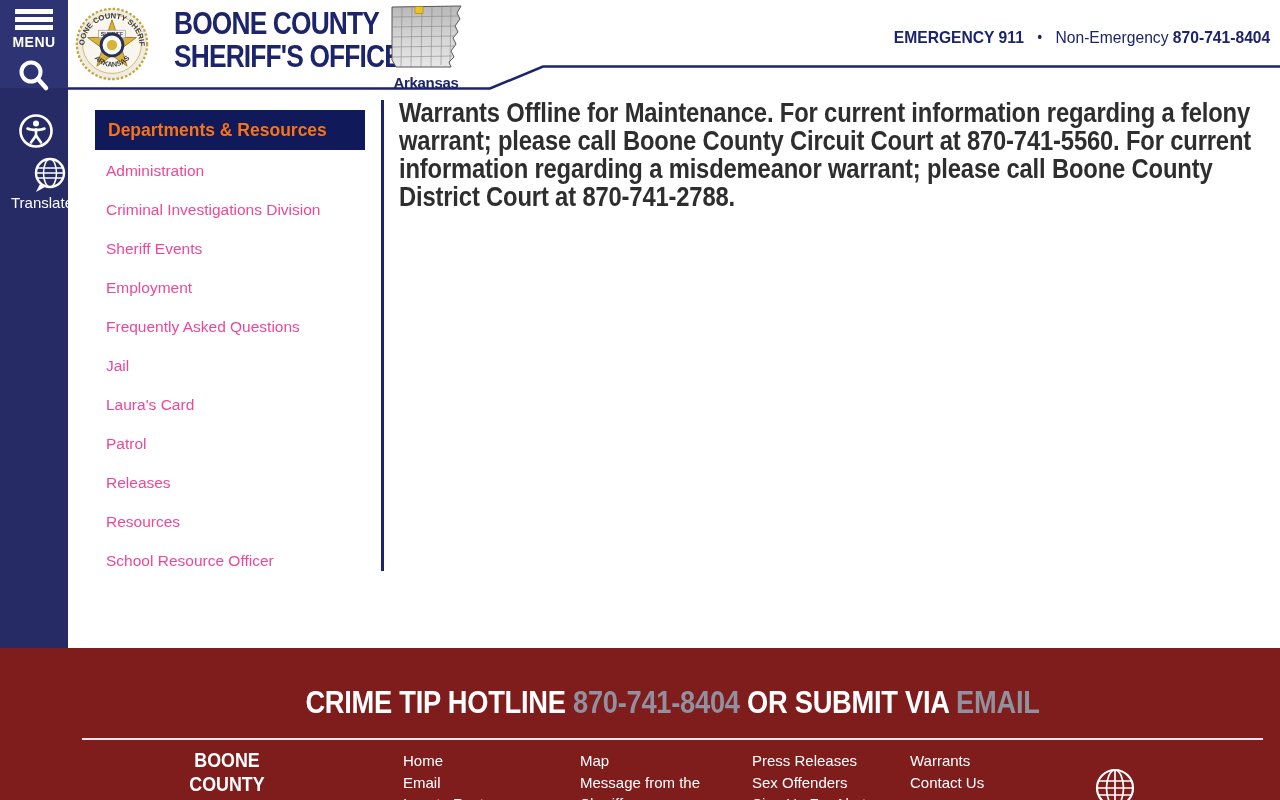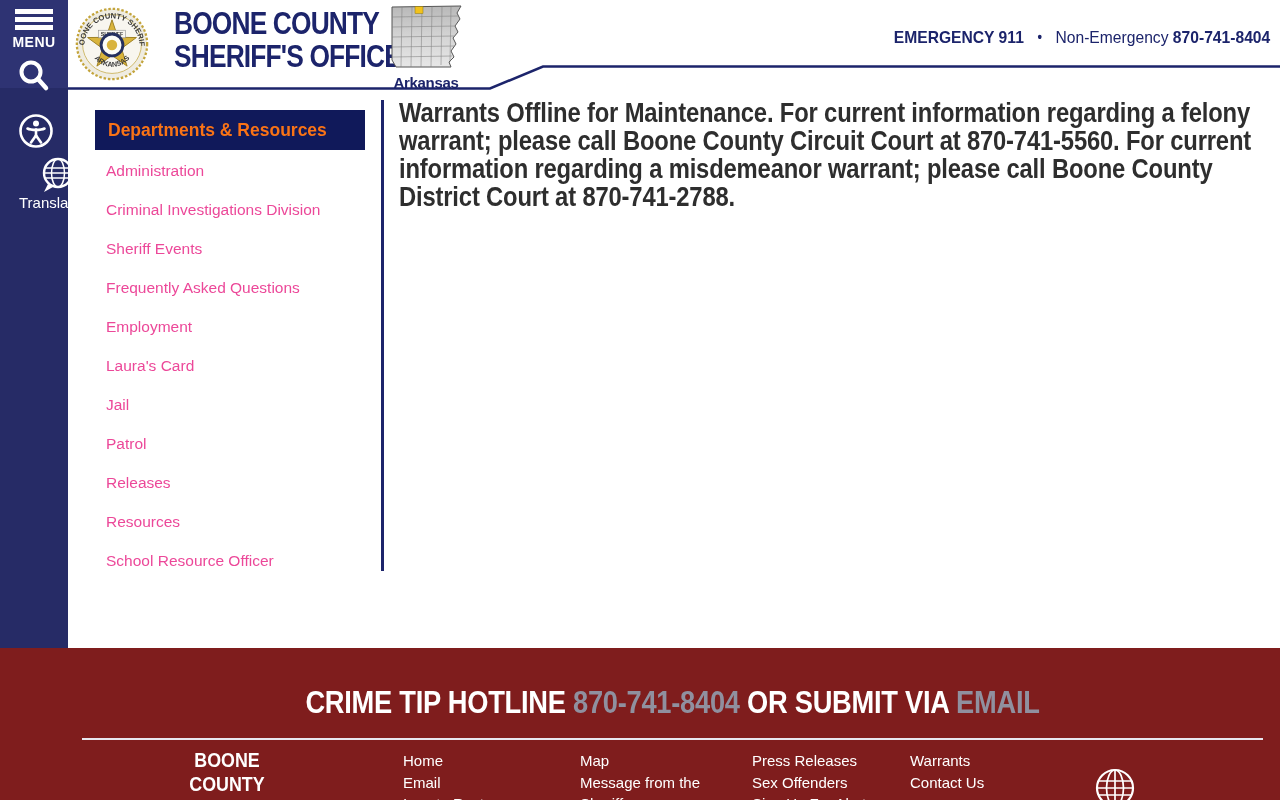--- a/index.html
+++ b/index.html
@@ -9,21 +9,21 @@
   
   .rail { position:absolute; left:0; top:0; width:68px; height:648px; background:#262b66; }
   .rail-top { position:absolute; left:0; top:0; width:68px; height:88px; background:#2e3373; }
   .menu-btn { position:absolute; left:8px; top:6px; width:52px; height:46px; cursor:pointer; }
   .menu-bars { position:absolute; left:7px; top:3px; width:38px; }
   .menu-bars div { height:5px; background:#ffffff; margin-bottom:3px; }
   .menu-label { position:absolute; left:0; top:28px; width:52px; text-align:center;
     color:#ffffff; font-weight:bold; font-size:14px; letter-spacing:0.5px; }
   .search-btn { position:absolute; left:15px; top:58px; width:38px; height:36px; cursor:pointer; }
   .a11y-btn { position:absolute; left:18px; top:113px; width:36px; height:36px; cursor:pointer; }
-  .translate-btn { position:absolute; left:16px; top:156px; width:68px; height:60px; cursor:pointer; text-align:center; }
+  .translate-btn { position:absolute; left:8px; top:156px; width:68px; height:60px; cursor:pointer; text-align:center; }
   .translate-label { position:absolute; left:-3px; top:38px; width:74px; text-align:center;
     color:#ffffff; font-size:15px; }
 
   
   .header { position:absolute; left:68px; top:0; width:1212px; height:92px; background:#ffffff; }
   .header-border { position:absolute; left:0; top:0; width:1212px; height:92px; pointer-events:none; }
   .logo-link { position:absolute; left:6px; top:5px; width:310px; height:80px; cursor:pointer; }
   .badge { position:absolute; left:0px; top:1px; }
   .site-title { position:absolute; left:100px; top:2px; color:#1c246b; font-weight:bold;
     font-size:31px; line-height:33px; letter-spacing:-1px;
@@ -181,24 +181,24 @@
       <span>Non-Emergency</span>
       <span class="b">870-741-8404</span>
     </div>
   </div>
 
   <div class="sidenav-head">Departments &amp; Resources</div>
   <ul class="sidenav-list">
     <li>Administration</li>
     <li>Criminal Investigations Division</li>
     <li>Sheriff Events</li>
+    <li>Employment</li>
     <li>Frequently Asked Questions</li>
-    <li>Employment</li>
+    <li>Jail</li>
     <li>Laura's Card</li>
-    <li>Jail</li>
     <li>Patrol</li>
     <li>Releases</li>
     <li>Resources</li>
     <li>School Resource Officer</li>
   </ul>
   <div class="divider"></div>
 
   <div class="notice">Warrants Offline for Maintenance. For current information regarding a felony warrant; please call Boone County Circuit Court at 870-741-5560. For current information regarding a misdemeanor warrant; please call Boone County District Court at 870-741-2788.</div>
 
   <div class="footer">

